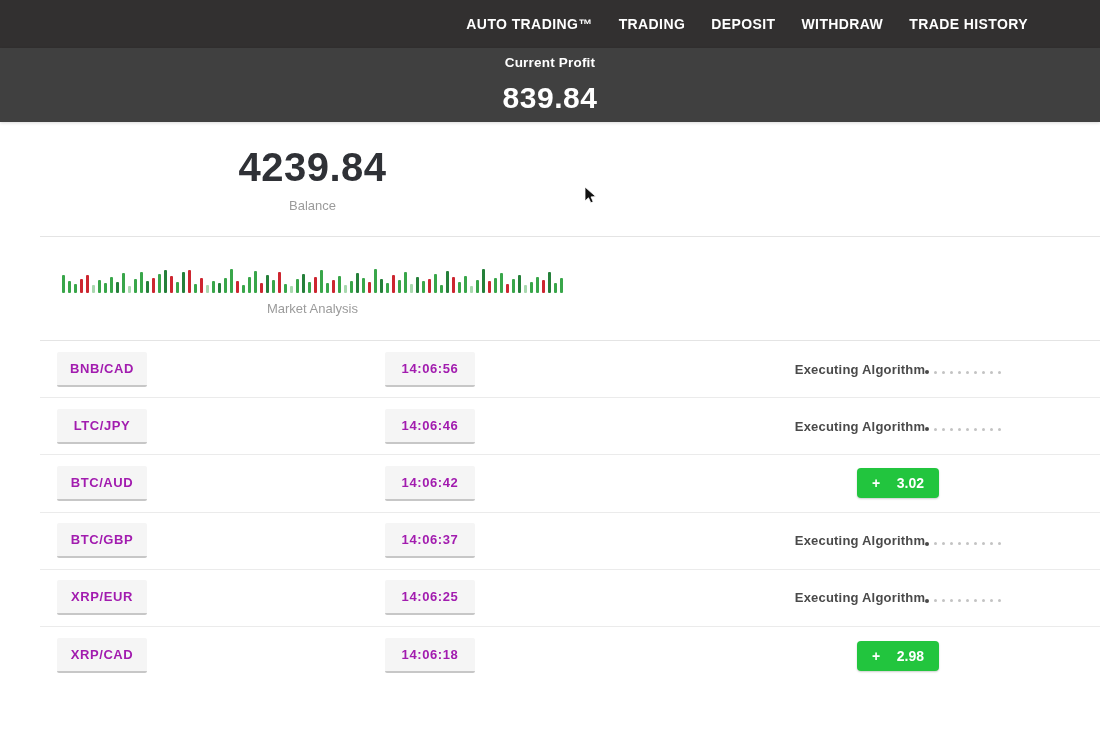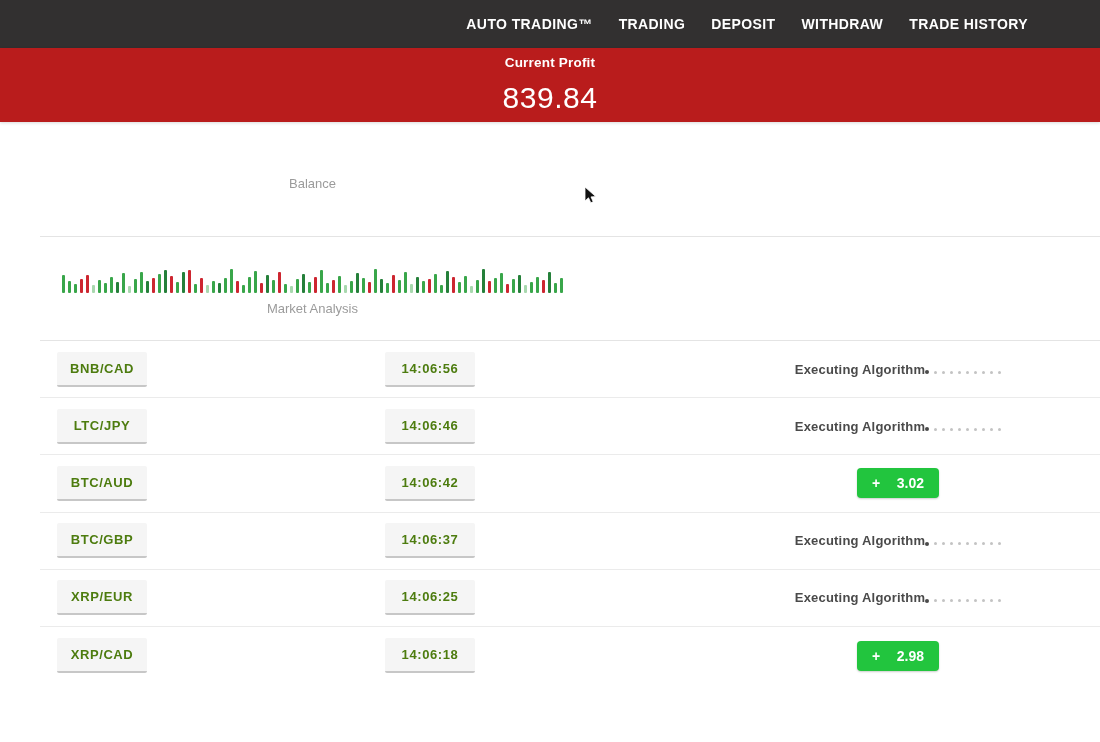--- a/index.html
+++ b/index.html
@@ -6,25 +6,25 @@
   html,body { width:1100px; height:742px; overflow:hidden; background:#fff;
     font-family:"Liberation Sans", sans-serif; position:relative; }
 
   
   .nav { height:48px; background:#323030; display:flex; align-items:center;
     justify-content:flex-end; padding-right:72px; gap:26px; }
   .nav-item { color:#fff; font-size:14px; font-weight:bold; letter-spacing:.4px;
     cursor:pointer; white-space:nowrap; }
 
   
-  .banner { height:74px; background:#b91c1c; color:#fff; display:flex;
+  .banner { height:74px; background:#404040; color:#fff; display:flex;
     flex-direction:column; align-items:center; justify-content:center;
     box-shadow:0 1px 3px rgba(0,0,0,.15); }
   .banner-label { font-size:13.5px; font-weight:bold; letter-spacing:.2px; }
-  .banner-value { font-size:30px; font-weight:normal; letter-spacing:.5px; margin-top:11px; }
+  .banner-value { font-size:30px; font-weight:bold; letter-spacing:.5px; margin-top:11px; }
 
   
   .section { margin-left:40px; display:grid; grid-template-columns:545px 1fr; }
   .section.balance-row { height:115px; border-bottom:1px solid #e4e4e4; }
   .section.market-row  { height:104px; border-bottom:1px solid #e4e4e4; }
   .cell { display:flex; flex-direction:column; align-items:center; justify-content:center; }
   .big-number { font-size:40px; font-weight:bold; color:#2f3136; letter-spacing:.5px; }
   .mid-number { font-size:28px; font-weight:bold; color:#2f3136; }
   .sub-label { font-size:13px; color:#9b9b9b; margin-top:8px; }
 
@@ -40,21 +40,21 @@
   .bars { display:flex; align-items:flex-end; gap:3px; height:32px; }
   .bar { width:3px; border-radius:1px; }
 
   
   .rows { margin-left:40px; }
   .row { height:57.2px; border-bottom:1px solid #ebebeb; display:grid;
     grid-template-columns:273px 200px 1fr; align-items:center; padding-left:17px; }
   .row:last-child { border-bottom:none; }
   .chip { display:inline-block; width:90px; padding:9px 0; text-align:center;
     background:#f5f5f5; border-bottom:2px solid #c7c7c7; border-radius:2px;
-    font-size:13px; font-weight:bold; letter-spacing:.6px; color:#4d7c0f; }
+    font-size:13px; font-weight:bold; letter-spacing:.6px; color:#a21caf; }
   .cell-pair { justify-self:start; }
   .cell-time { justify-self:center; }
   .cell-status { justify-self:end; width:404px; display:flex; flex-direction:row;
     align-items:center; justify-content:center; }
   .exec-label { font-size:13px; font-weight:bold; color:#4a4a4a; letter-spacing:.2px; }
   .dots { display:flex; gap:5px; margin-top:6px; align-items:center; }
   .dot { width:3px; height:3px; border-radius:50%; background:#c3c3c3; }
   .dot.active { width:4px; height:4px; background:#4a4a4a; }
   .badge { width:82px; padding:7px 15px; border-radius:4px; color:#fff;
     font-size:14px; font-weight:bold; display:flex; justify-content:space-between;
@@ -75,20 +75,21 @@
     <div class="nav-item">TRADE HISTORY</div>
   </div>
 
 <div class="banner">
   <div class="banner-label">Current Profit</div>
   <div class="banner-value">839.84</div>
 </div>
 
 <div class="section balance-row">
   <div class="cell">
+    <div class="big-number">4239.84</div>
     <div class="sub-label">Balance</div>
   </div>
 </div>
 
 <div class="section market-row">
   <div class="cell">
     <div class="bars" id="chart-bars">
         <div class="bar" style="background: rgb(57, 166, 74); height: 18px;"></div>
         <div class="bar" style="background: rgb(57, 166, 74); height: 12px;"></div>
         <div class="bar" style="background: rgb(57, 166, 74); height: 9px;"></div>

